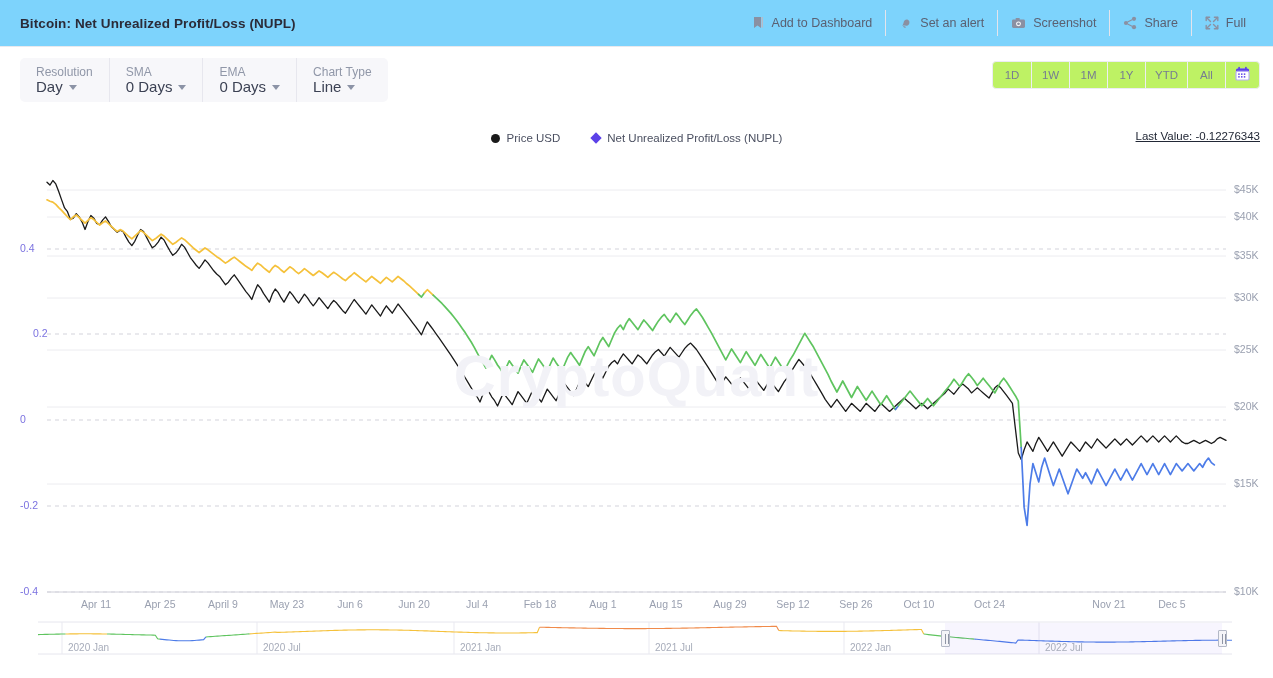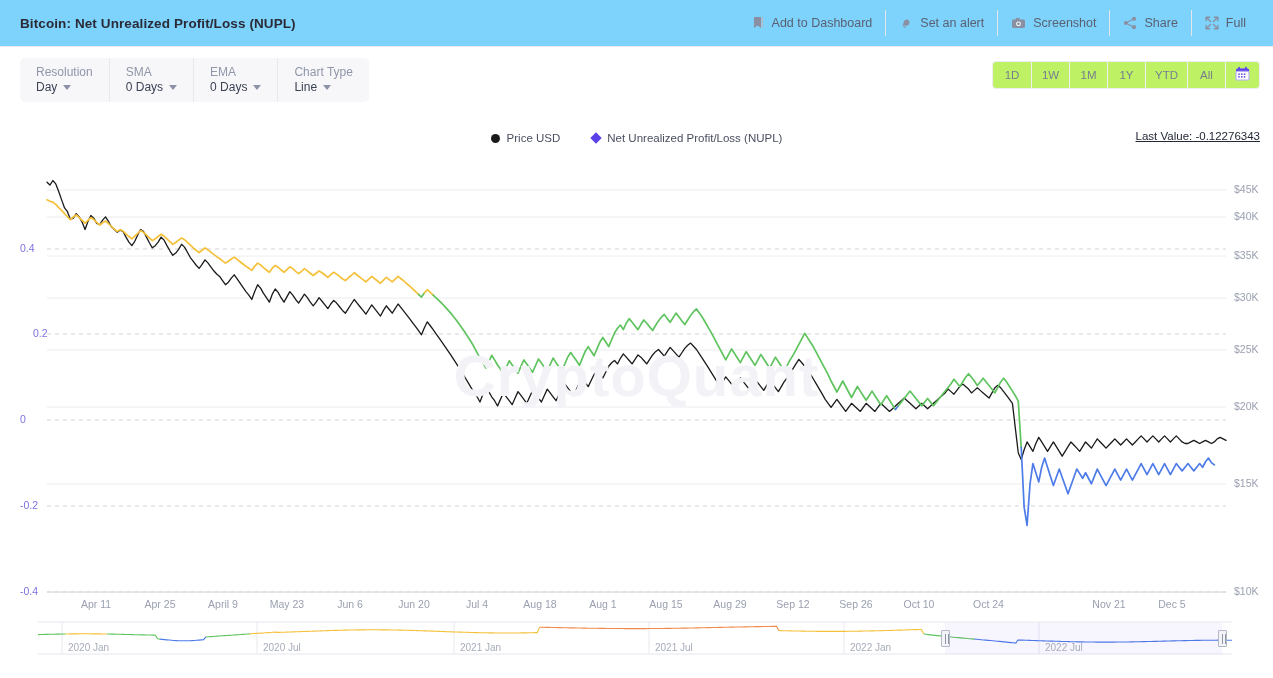--- a/index.html
+++ b/index.html
@@ -56,21 +56,21 @@
   }
   .ctrl {
     padding: 5px 16px 5px 16px;
     display: flex; flex-direction: column; justify-content: center;
     cursor: pointer;
     min-width: 60px;
   }
   .ctrl + .ctrl { border-left: 1px solid #e7e7ee; }
   .ctrl-label { font-size: 12px; color: #9097a8; line-height: 14px; }
   .ctrl-value {
-    font-size: 12px; color: #3c4254; line-height: 16px;
+    font-size: 15px; color: #3c4254; line-height: 16px;
     display: flex; align-items: center; gap: 6px;
   }
   .caret {
     width: 0; height: 0;
     border-left: 4px solid transparent;
     border-right: 4px solid transparent;
     border-top: 5px solid #8c93a6;
     display: inline-block;
   }
 
@@ -349,28 +349,28 @@
     <div class="axis-label axis-right" style="left: 1234px; top: 245px;">$20K</div>
     <div class="axis-label axis-right" style="left: 1234px; top: 322px;">$15K</div>
     <div class="axis-label axis-right" style="left: 1234px; top: 430px;">$10K</div>
     <div class="axis-label axis-x" style="left: 74px; top: 443px; width: 44px; text-align: center;">Apr 11</div>
     <div class="axis-label axis-x" style="left: 138px; top: 443px; width: 44px; text-align: center;">Apr 25</div>
     <div class="axis-label axis-x" style="left: 201px; top: 443px; width: 44px; text-align: center;">April 9</div>
     <div class="axis-label axis-x" style="left: 265px; top: 443px; width: 44px; text-align: center;">May 23</div>
     <div class="axis-label axis-x" style="left: 328px; top: 443px; width: 44px; text-align: center;">Jun 6</div>
     <div class="axis-label axis-x" style="left: 392px; top: 443px; width: 44px; text-align: center;">Jun 20</div>
     <div class="axis-label axis-x" style="left: 455px; top: 443px; width: 44px; text-align: center;">Jul 4</div>
-    <div class="axis-label axis-x" style="left: 518px; top: 443px; width: 44px; text-align: center;">Aug 18</div>
+    <div class="axis-label axis-x" style="left: 518px; top: 443px; width: 44px; text-align: center;">Feb 18</div>
     <div class="axis-label axis-x" style="left: 581px; top: 443px; width: 44px; text-align: center;">Aug 1</div>
     <div class="axis-label axis-x" style="left: 644px; top: 443px; width: 44px; text-align: center;">Aug 15</div>
     <div class="axis-label axis-x" style="left: 708px; top: 443px; width: 44px; text-align: center;">Aug 29</div>
     <div class="axis-label axis-x" style="left: 771px; top: 443px; width: 44px; text-align: center;">Sep 12</div>
     <div class="axis-label axis-x" style="left: 834px; top: 443px; width: 44px; text-align: center;">Sep 26</div>
     <div class="axis-label axis-x" style="left: 897px; top: 443px; width: 44px; text-align: center;">Oct 10</div>
-    <div class="axis-label axis-x" style="left: 961px; top: 443px; width: 44px; text-align: left; margin-left: 12px;">Oct 24</div>
+    <div class="axis-label axis-x" style="left: 961px; top: 443px; width: 44px; text-align: right;">Oct 24</div>
     <div class="axis-label axis-x" style="left: 1024px; top: 465px; width: 44px; text-align: right;">Nov 7</div>
     <div class="axis-label axis-x" style="left: 1087px; top: 443px; width: 44px; text-align: center;">Nov 21</div>
     <div class="axis-label axis-x" style="left: 1150px; top: 443px; width: 44px; text-align: center;">Dec 5</div>
   </div>
 
 <div class="navigator">
   <svg id="nav-svg" width="1273" height="40" style="position:absolute;left:0;top:0">
       <rect x="38" y="2" width="1194" height="32" fill="#ffffff"></rect>
       <line x1="38" x2="1232" y1="2" y2="2" stroke="#e6e6ee" stroke-width="1"></line>
       <line x1="38" x2="1232" y1="34" y2="34" stroke="#e6e6ee" stroke-width="1"></line>

